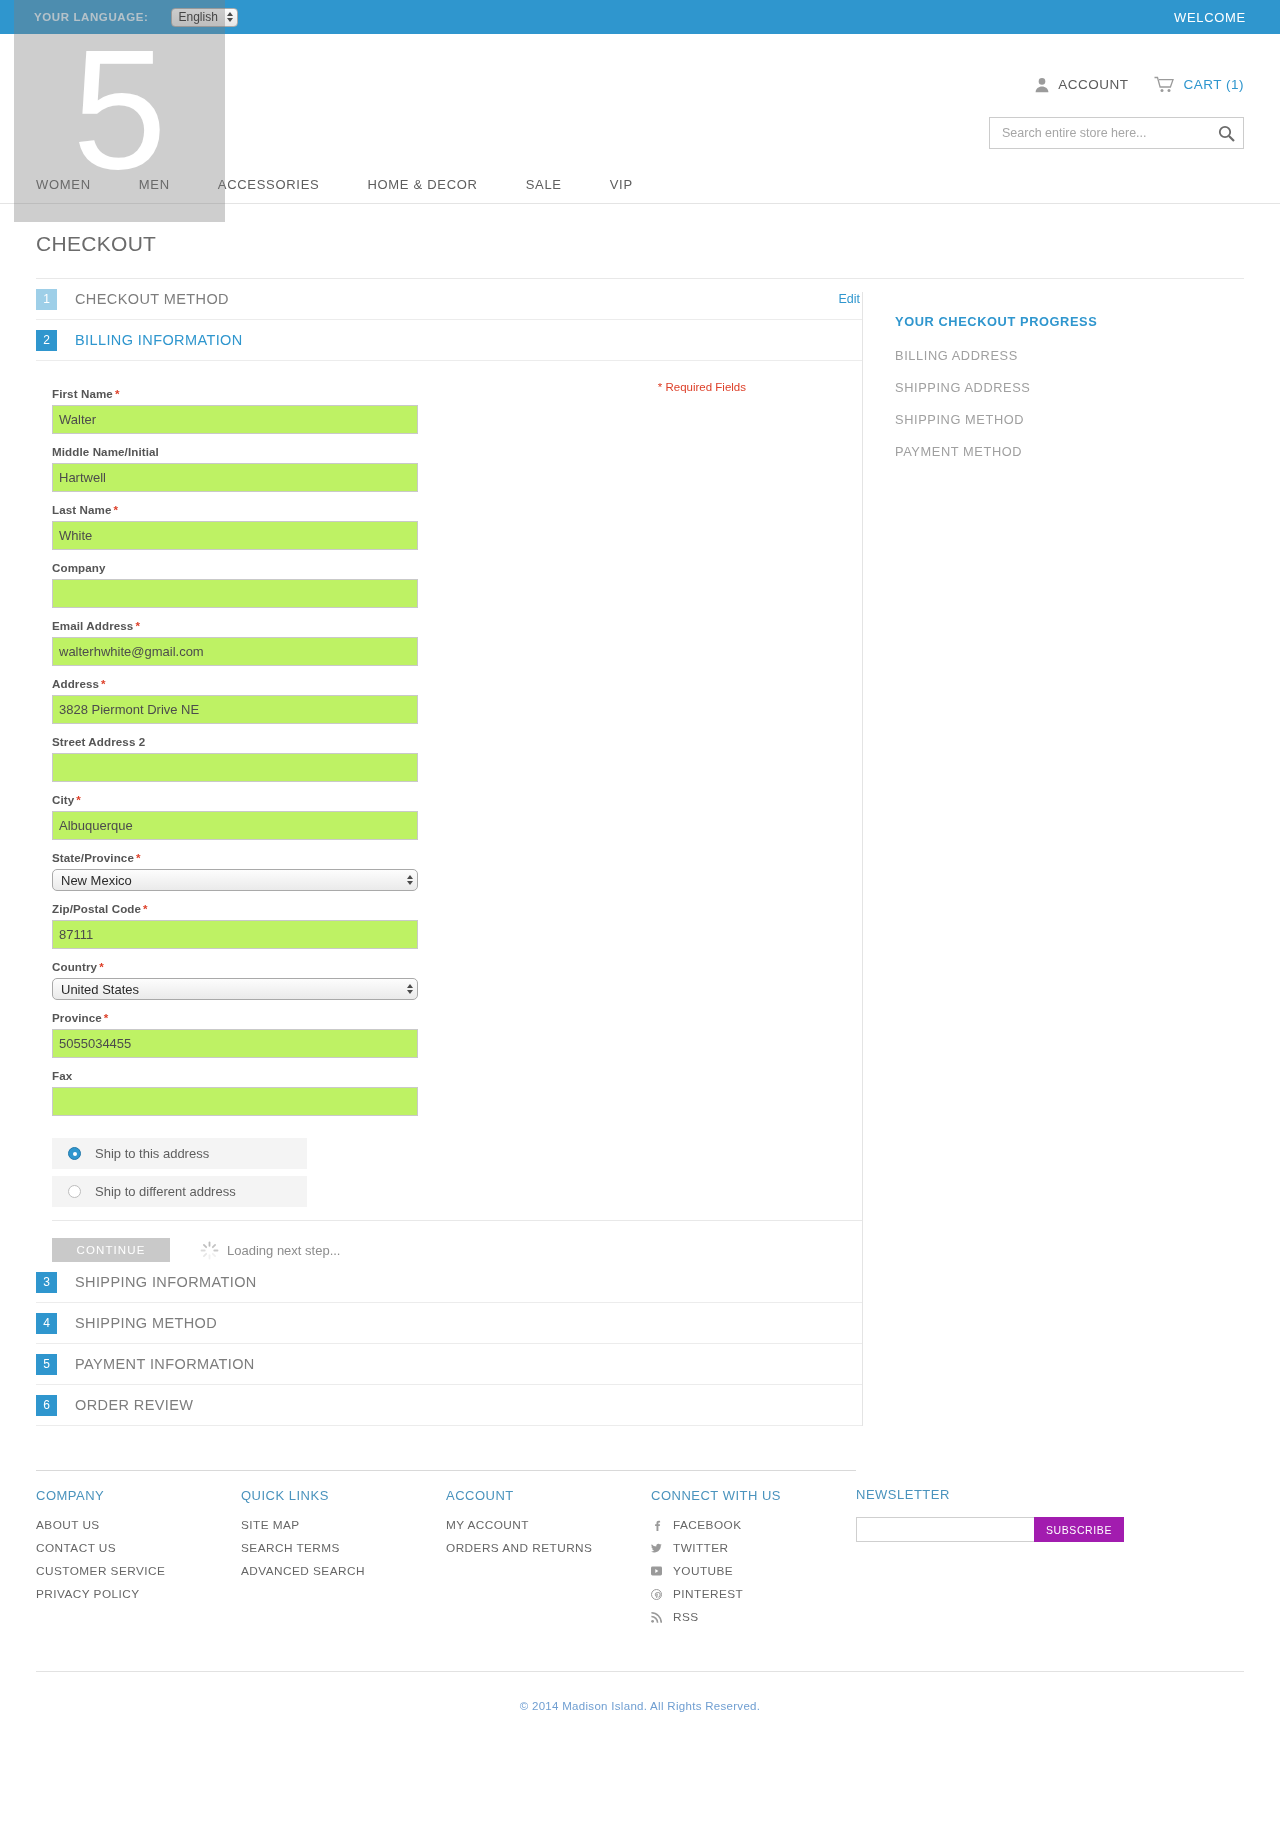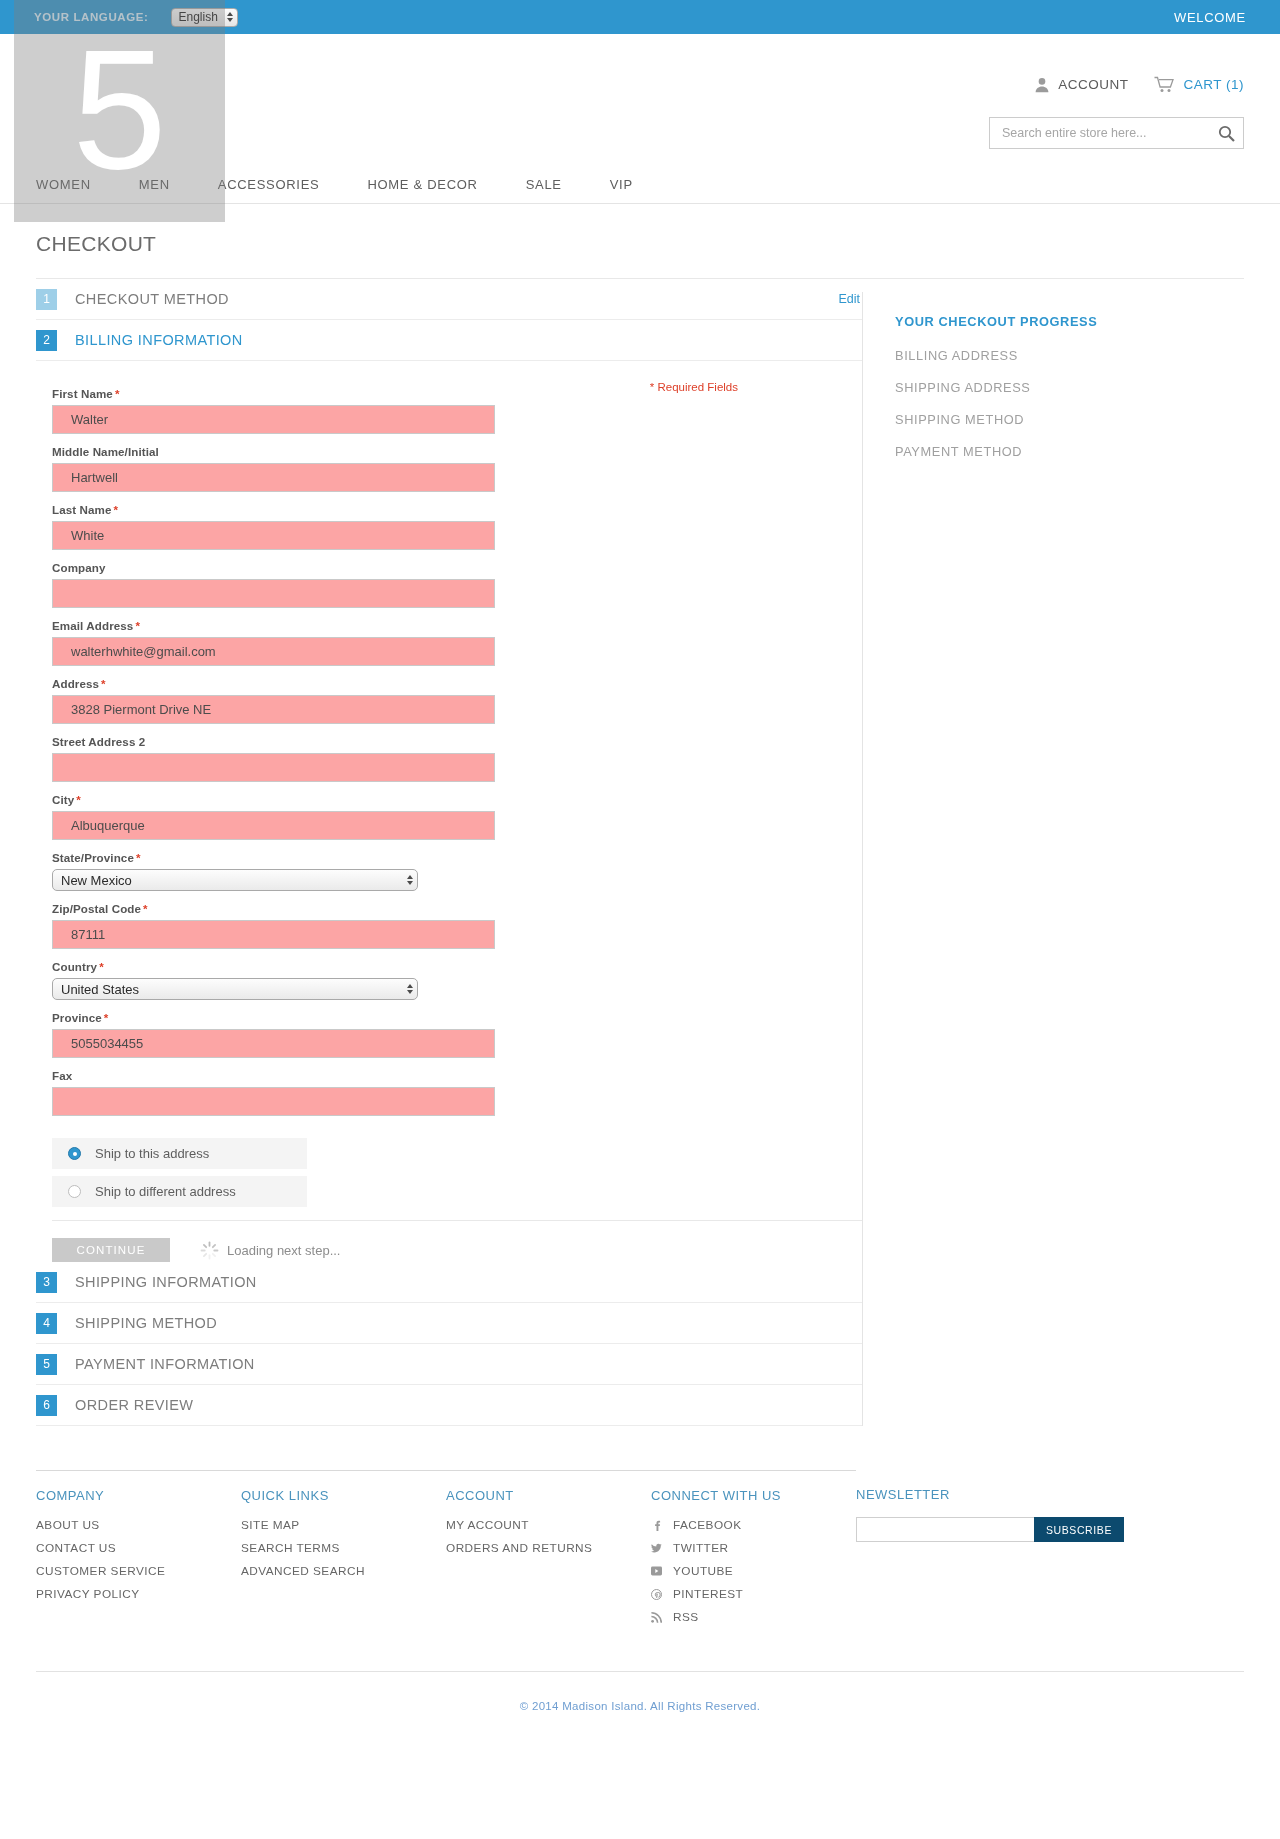--- a/index.html
+++ b/index.html
@@ -123,32 +123,32 @@
     font-size:14.5px; color:#7d7d7d; letter-spacing:.4px; flex:1;
   }
   .step.active .title { color:#2f96ce; }
   .step .edit {
     font-size:12.5px; color:#2f96ce; cursor:pointer; margin-right:2px;
   }
 
   
   .form-wrap { position:relative; padding:26px 0 0 16px; }
   .req-note {
-    position:absolute; right:124px; top:20px;
+    position:absolute; right:116px; top:20px;
     font-size:11.5px; color:#dd3f28;
   }
   .fgroup { margin-bottom:11px; }
   .fgroup label {
     display:block; font-size:11.6px; color:#555; font-weight:bold;
     margin-bottom:5px; letter-spacing:.1px;
   }
   .fgroup label .star { color:#dd3f28; font-weight:bold; margin-left:2px; }
   .fgroup input[type=text] {
-    width:443px; height:29px; border:1px solid #c9c9c9; background:#fca5a5;
-    font-size:13px; color:#4c4c4c; padding:0 18px; outline:0;
+    width:366px; height:29px; border:1px solid #c9c9c9; background:#bef264;
+    font-size:13px; color:#4c4c4c; padding:0 6px; outline:0;
     font-family:"Liberation Sans", sans-serif;
   }
   .styled-select {
     appearance:none; -webkit-appearance:none;
     width:366px; height:22px;
     background:linear-gradient(#fdfdfd,#eaeaea);
     border:1px solid #a9a9a9; border-radius:5px;
     font-size:13px; color:#2a2a2a; padding:0 24px 0 8px;
     font-family:"Liberation Sans", sans-serif; outline:0;
   }
@@ -201,21 +201,21 @@
     display:flex; align-items:center; gap:11px;
   }
   .soc-ico { width:11px; display:inline-flex; justify-content:center; color:#9a9a9a; }
   .news-row { display:flex; margin-top:3px; }
   .news-row input {
     width:180px; height:25px; border:1px solid #cfcfcf; border-right:0;
     outline:0; background:#fff; font-family:"Liberation Sans", sans-serif;
     font-size:12px; padding:0 7px;
   }
   .news-row button {
-    height:25px; background:#0c4a6e; color:#fff; border:0; padding:0 12px;
+    height:25px; background:#a21caf; color:#fff; border:0; padding:0 12px;
     font-size:10.5px; letter-spacing:.6px; cursor:pointer;
     font-family:"Liberation Sans", sans-serif;
   }
   .foot-bottom {
     margin-top:38px; border-top:1px solid #e2e2e2; padding:24px 0 0 0;
     text-align:center;
   }
   .foot-bottom span { font-size:11.5px; color:#6f9ed1; letter-spacing:.3px; }
 
   

